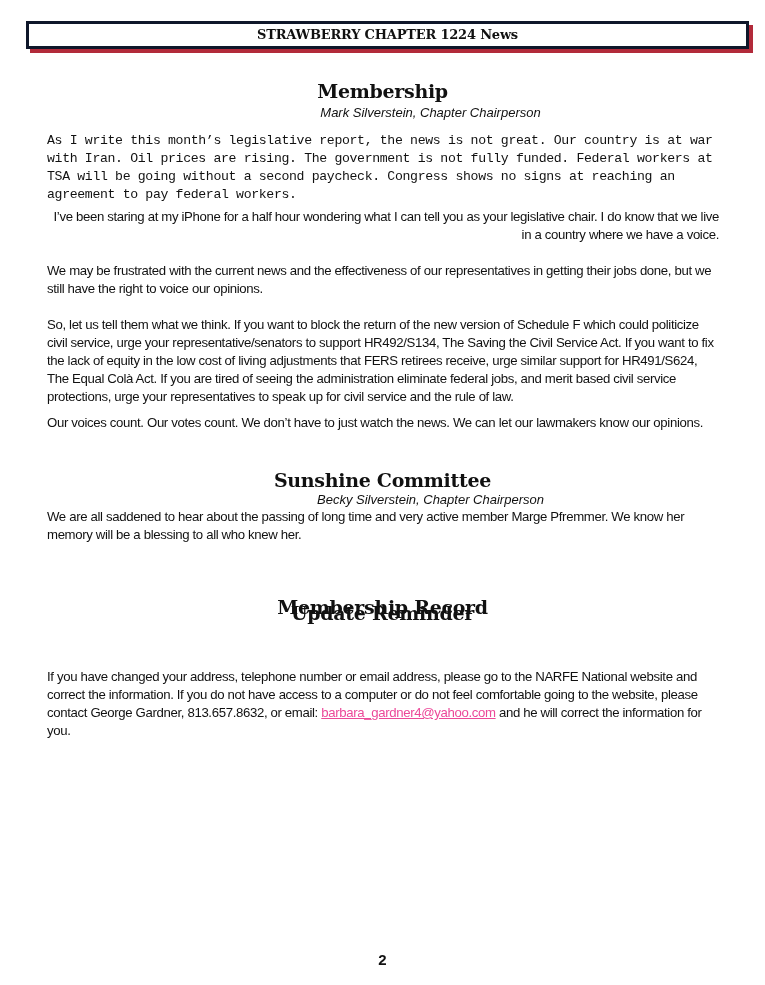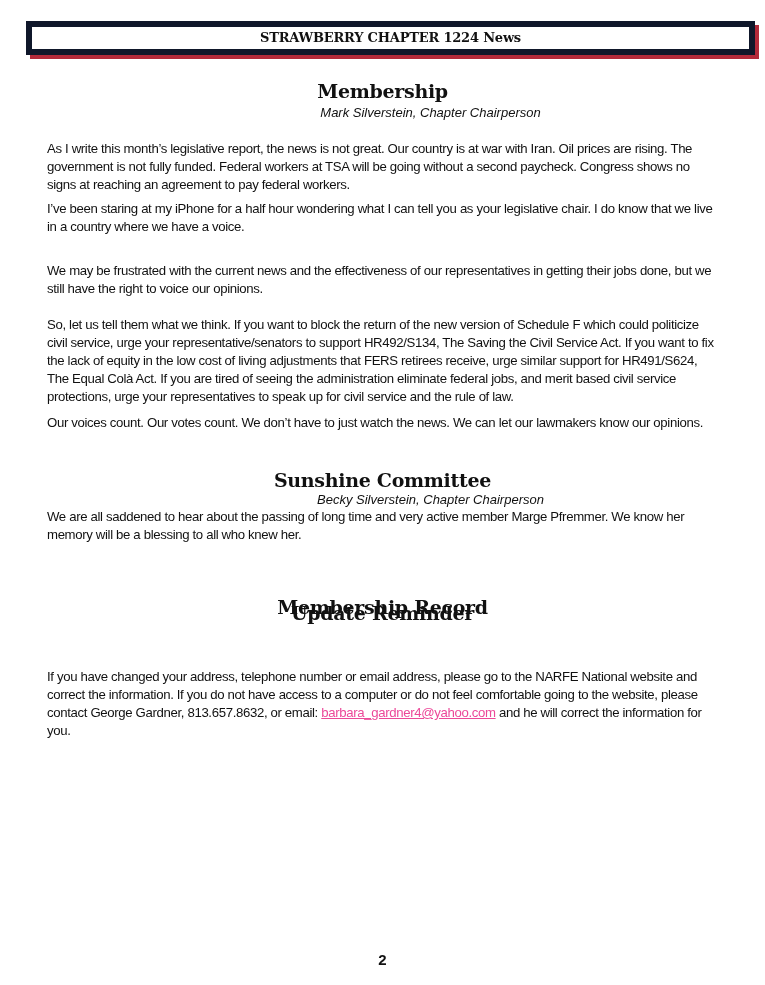--- a/index.html
+++ b/index.html
@@ -1,19 +1,19 @@
 <!DOCTYPE html>
 <html><head>
   <meta charset="utf-8">
   <style>
     html, body { margin: 0; padding: 0; background: #ffffff; }
     body { width: 765px; height: 985px; position: relative; overflow: hidden; color: #111; }
     .header-bar {
       position: absolute; left: 26px; top: 21px; width: 717px; height: 22px;
-      border: 6px solid #0f172a; background: #fff;
+      border: 3px solid #0f172a; background: #fff;
       box-shadow: 4px 4px 0 #b22a3a;
       text-align: center;
     }
     .header-title {
       font-family: "DejaVu Serif", serif; font-weight: bold; font-size: 13px;
       line-height: 22px; letter-spacing: -0.2px;
     }
     .section-title {
       position: absolute; left: 0; width: 765px; text-align: center;
       font-family: "DejaVu Serif", serif; font-weight: bold; font-size: 19px;
@@ -37,22 +37,22 @@
 </head>
 <body>
 
 <div class="header-bar" style="box-shadow: rgb(178, 42, 58) 4px 4px 0px;">
   <span class="header-title">STRAWBERRY CHAPTER 1224 News</span>
 </div>
 
 <section>
   <div class="section-title" style="top:80px;">Membership</div>
   <div class="byline" style="top:105px;">Mark Silverstein, Chapter Chairperson</div>
-  <p class="para" style="top:140px;">As I write this month’s legislative report, the news is not great. Our country is at war with Iran. Oil prices are rising.  The government is not fully funded. Federal workers at TSA will be going without a second paycheck. Congress shows no signs at reaching an agreement to pay federal workers.</p>
-  <p class="para" style="top:200px;">I’ve been staring at my iPhone for a half hour wondering what I can tell you as your legislative chair. I do know that we live in a country where we have a voice.</p>
+  <p class="para" style="top:132px;font-family:Liberation Mono, monospace;">As I write this month’s legislative report, the news is not great. Our country is at war with Iran. Oil prices are rising.  The government is not fully funded. Federal workers at TSA will be going without a second paycheck. Congress shows no signs at reaching an agreement to pay federal workers.</p>
+  <p class="para" style="top:208px;text-align:right;">I’ve been staring at my iPhone for a half hour wondering what I can tell you as your legislative chair. I do know that we live in a country where we have a voice.</p>
   <p class="para" style="top:262px;">We may be frustrated with the current news and the effectiveness of our representatives in getting their jobs done, but we still have the right to voice our opinions.</p>
   <p class="para" style="top:316px;">So, let us tell them what we think.  If you want to block the return of the new version of Schedule F which could politicize civil service, urge your representative/senators to support HR492/S134, The Saving the Civil Service Act. If you want to fix the lack of equity in the low cost of living adjustments that FERS retirees receive, urge similar support for HR491/S624, The Equal Colà Act. If you are tired of seeing the administration eliminate federal jobs, and merit based civil service protections, urge your representatives to speak up for civil service and the rule of law.</p>
   <p class="para" style="top:414px;">Our voices count. Our votes count. We don’t have to just watch the news. We can let our lawmakers know our opinions.</p>
 </section>
 
 <section>
   <div class="section-title" style="top:469px;">Sunshine Committee</div>
   <div class="byline" style="top:492px;">Becky Silverstein, Chapter Chairperson</div>
   <p class="para" style="top:508px;">We are all saddened to hear about the passing of long time and very active member Marge Pfremmer.  We know her memory will be a blessing to all who knew her.</p>
 </section>

